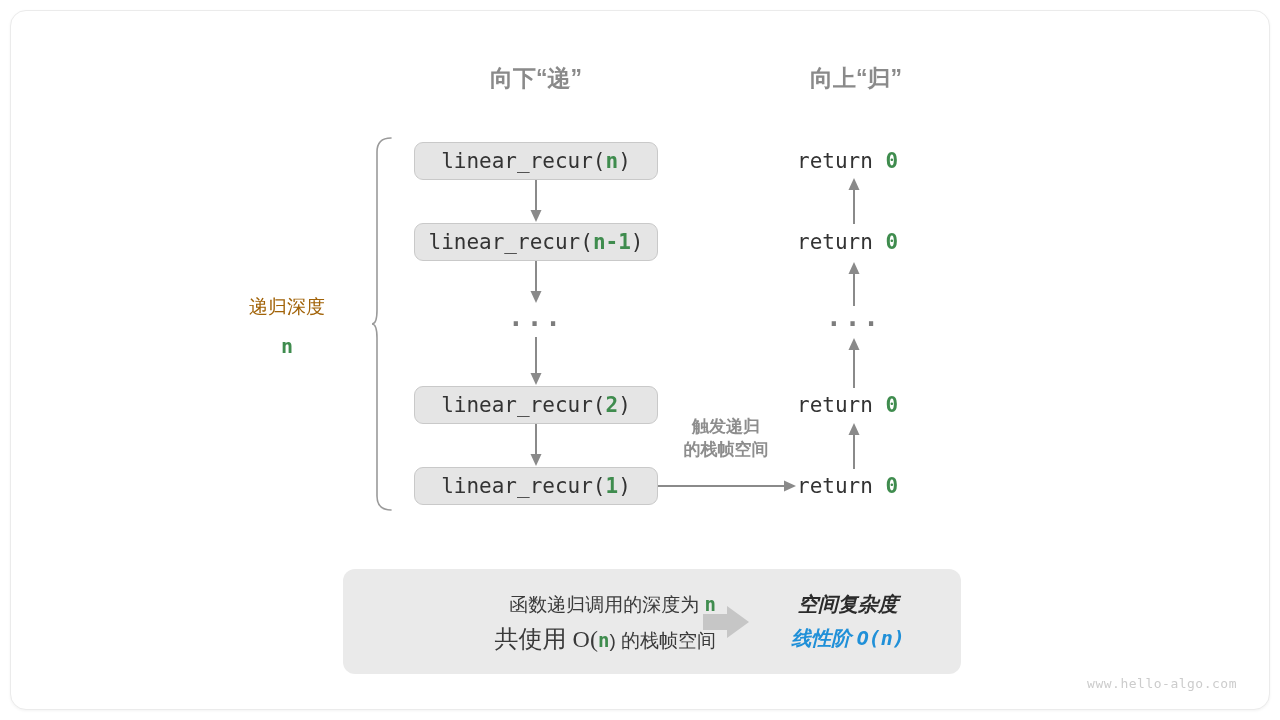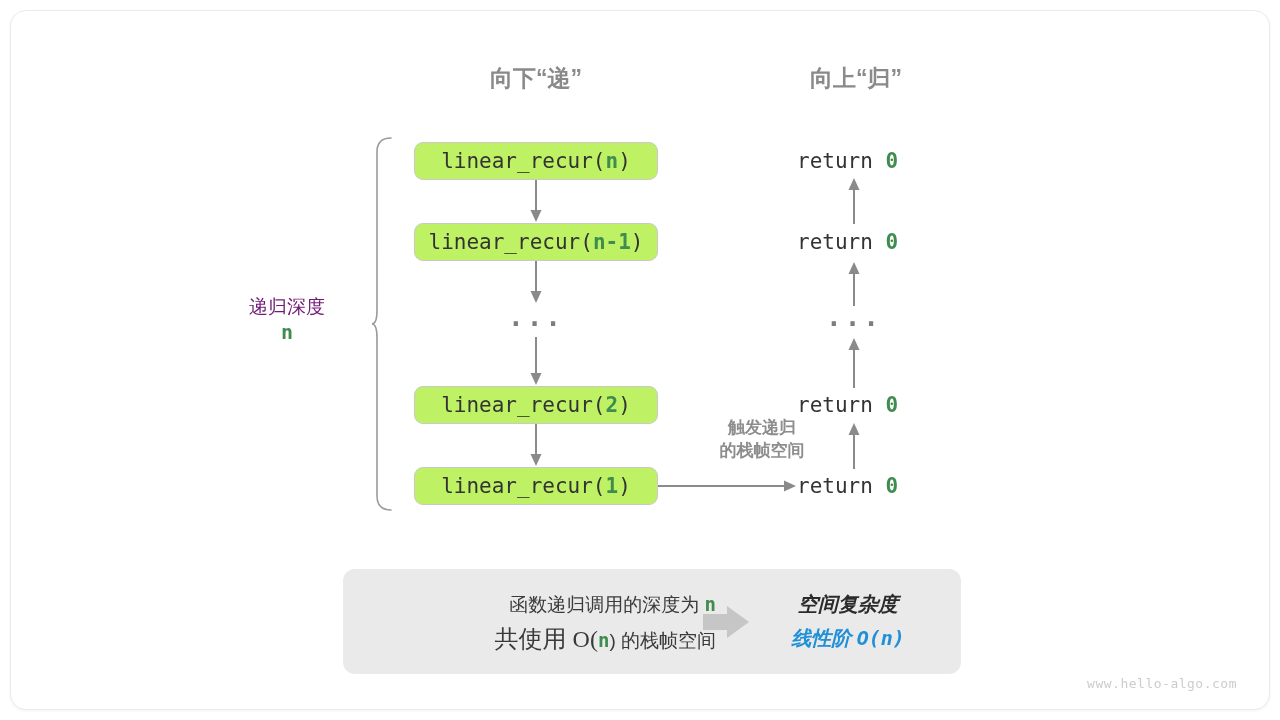--- a/index.html
+++ b/index.html
@@ -36,21 +36,21 @@
     font-family: "Liberation Sans", sans-serif;
     font-weight: bold;
     font-size: 23px;
     color: #8a8a8a;
     white-space: nowrap;
     text-align: center;
   }
 
   
   .call-box {
-    background: #bef264;
+    background: #e5e5e5;
     border: 1.3px solid #c9c9c9;
     border-radius: 9px;
     box-sizing: border-box;
     display: flex;
     align-items: center;
     justify-content: center;
     font-family: "DejaVu Sans Mono", monospace;
     font-size: 21px;
     color: #333333;
     letter-spacing: 0px;
@@ -81,22 +81,22 @@
 
   
   .depth-label {
     text-align: center;
     white-space: nowrap;
   }
   .depth-label .t1 {
     display: block;
     font-family: "Liberation Sans", sans-serif;
     font-size: 19px;
-    color: #701a75;
-    margin-bottom: 0;
+    color: #a16207;
+    margin-bottom: 14px;
   }
   .depth-label .t2 {
     display: block;
     font-family: "DejaVu Sans Mono", monospace;
     font-size: 20px;
     font-weight: bold;
     color: #3f8c4e;
   }
 
   
@@ -278,21 +278,21 @@
   <svg class="abs" style="left:833px; top:410px;" width="20" height="48">
     <line x1="10" y1="48" x2="10" y2="11" stroke="#8a8a8a" stroke-width="2"></line>
     <polygon points="10,2 4.5,14 15.5,14" fill="#8a8a8a"></polygon>
   </svg>
 
   <svg class="abs" style="left:647px; top:465px;" width="140" height="20">
     <line x1="0" y1="10" x2="128" y2="10" stroke="#8a8a8a" stroke-width="2"></line>
     <polygon points="138,10 126,4.5 126,15.5" fill="#8a8a8a"></polygon>
   </svg>
 
-  <div class="abs trigger-label" style="left:686px; top:406px; width:130px;">
+  <div class="abs trigger-label" style="left:650px; top:406px; width:130px;font-family:Liberation Mono, monospace;">
     <div>触发递归</div>
     <div>的栈帧空间</div>
   </div>
 
   <div class="abs" id="summary-box">
 
     <div class="sum-left">
       <div>
         <span>函数递归调用的深度为 </span><span class="green">n</span>
       </div>

